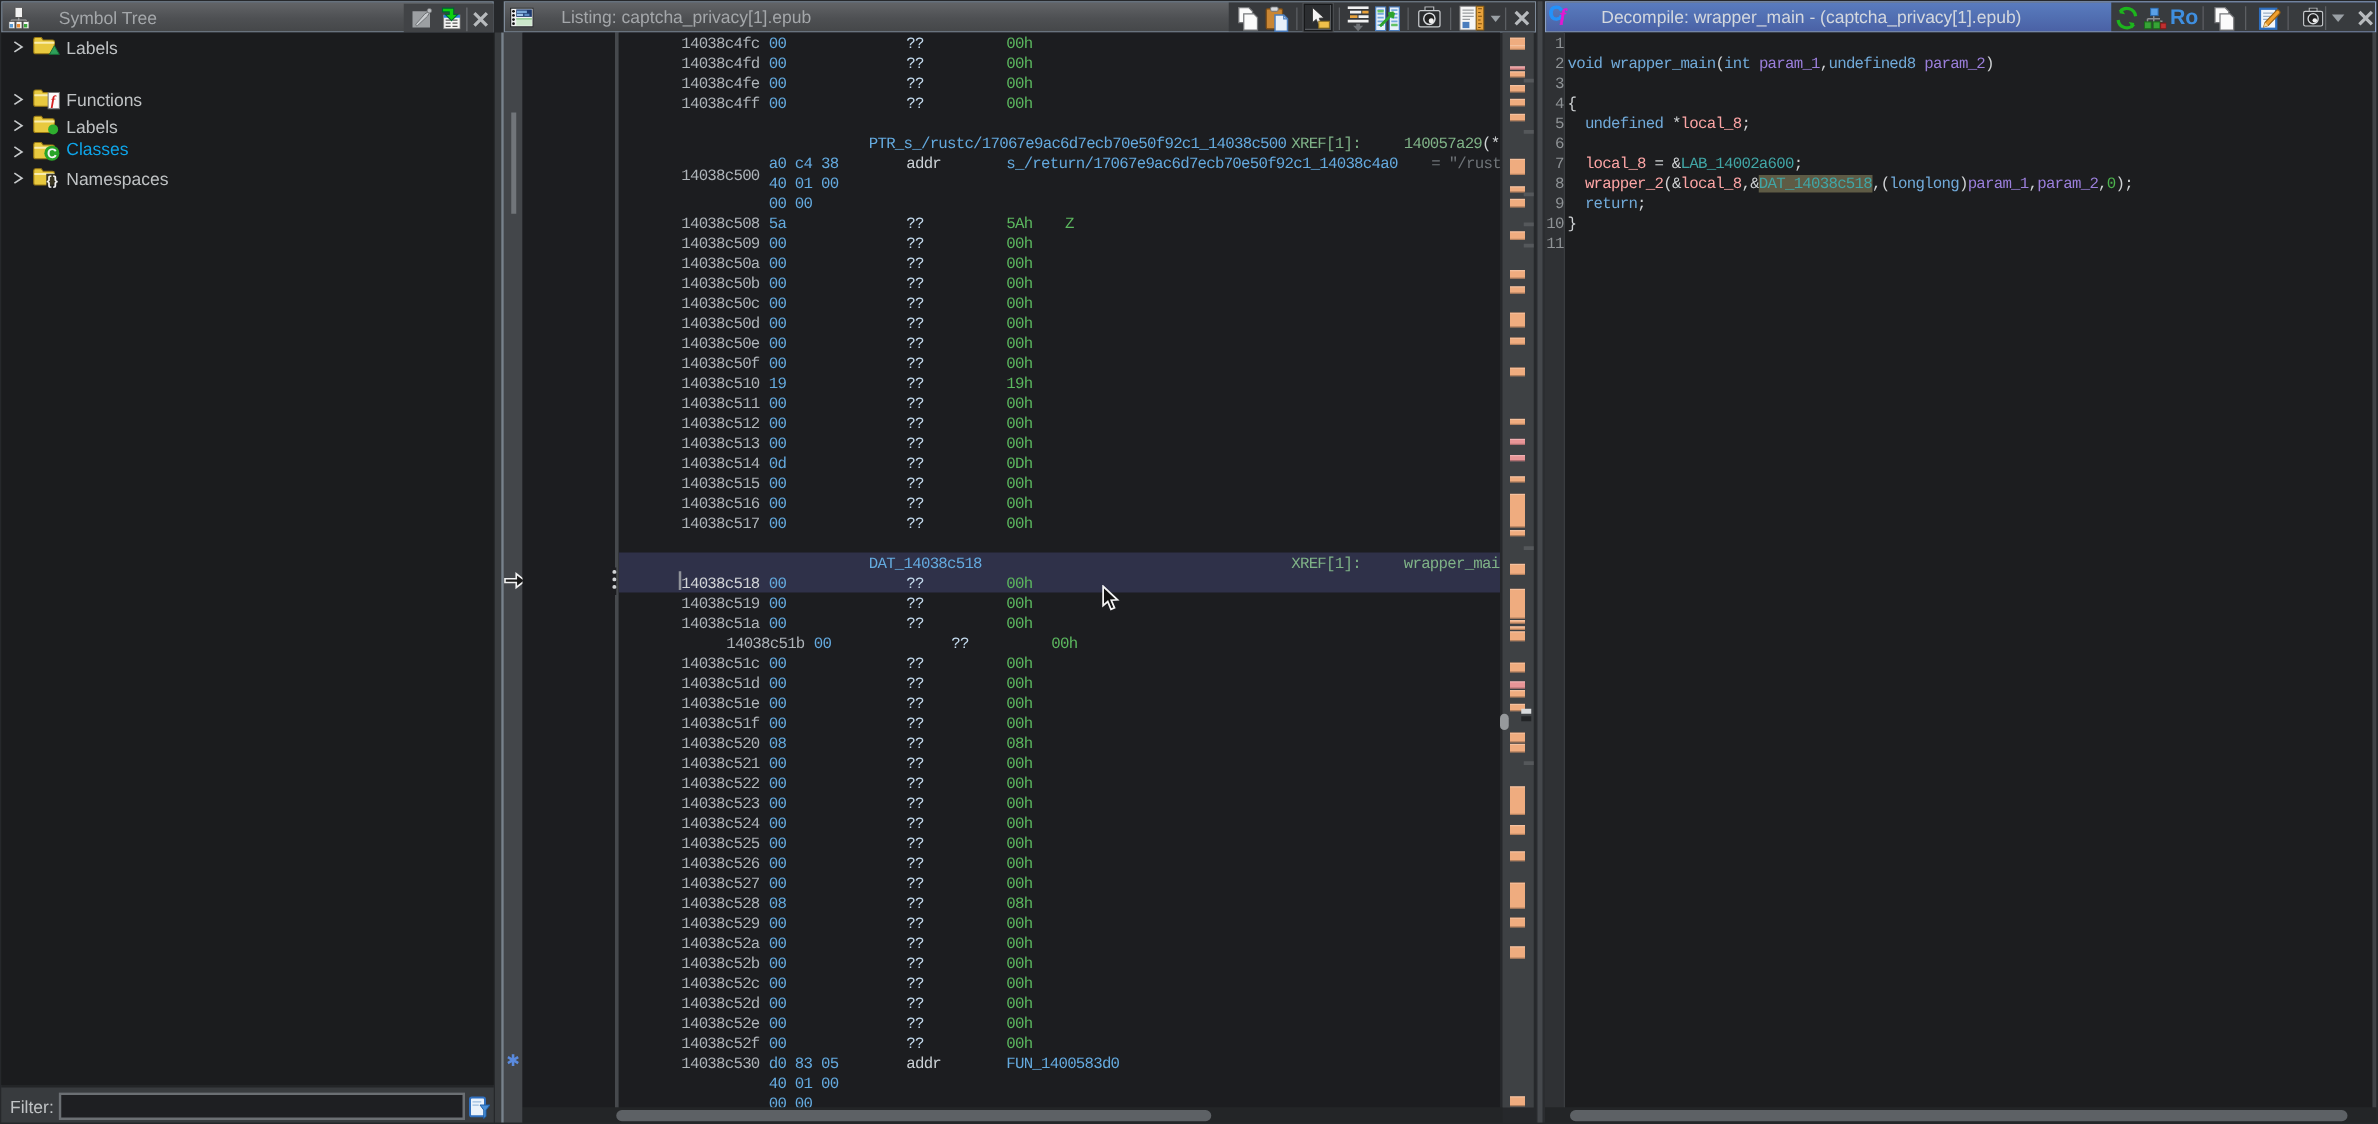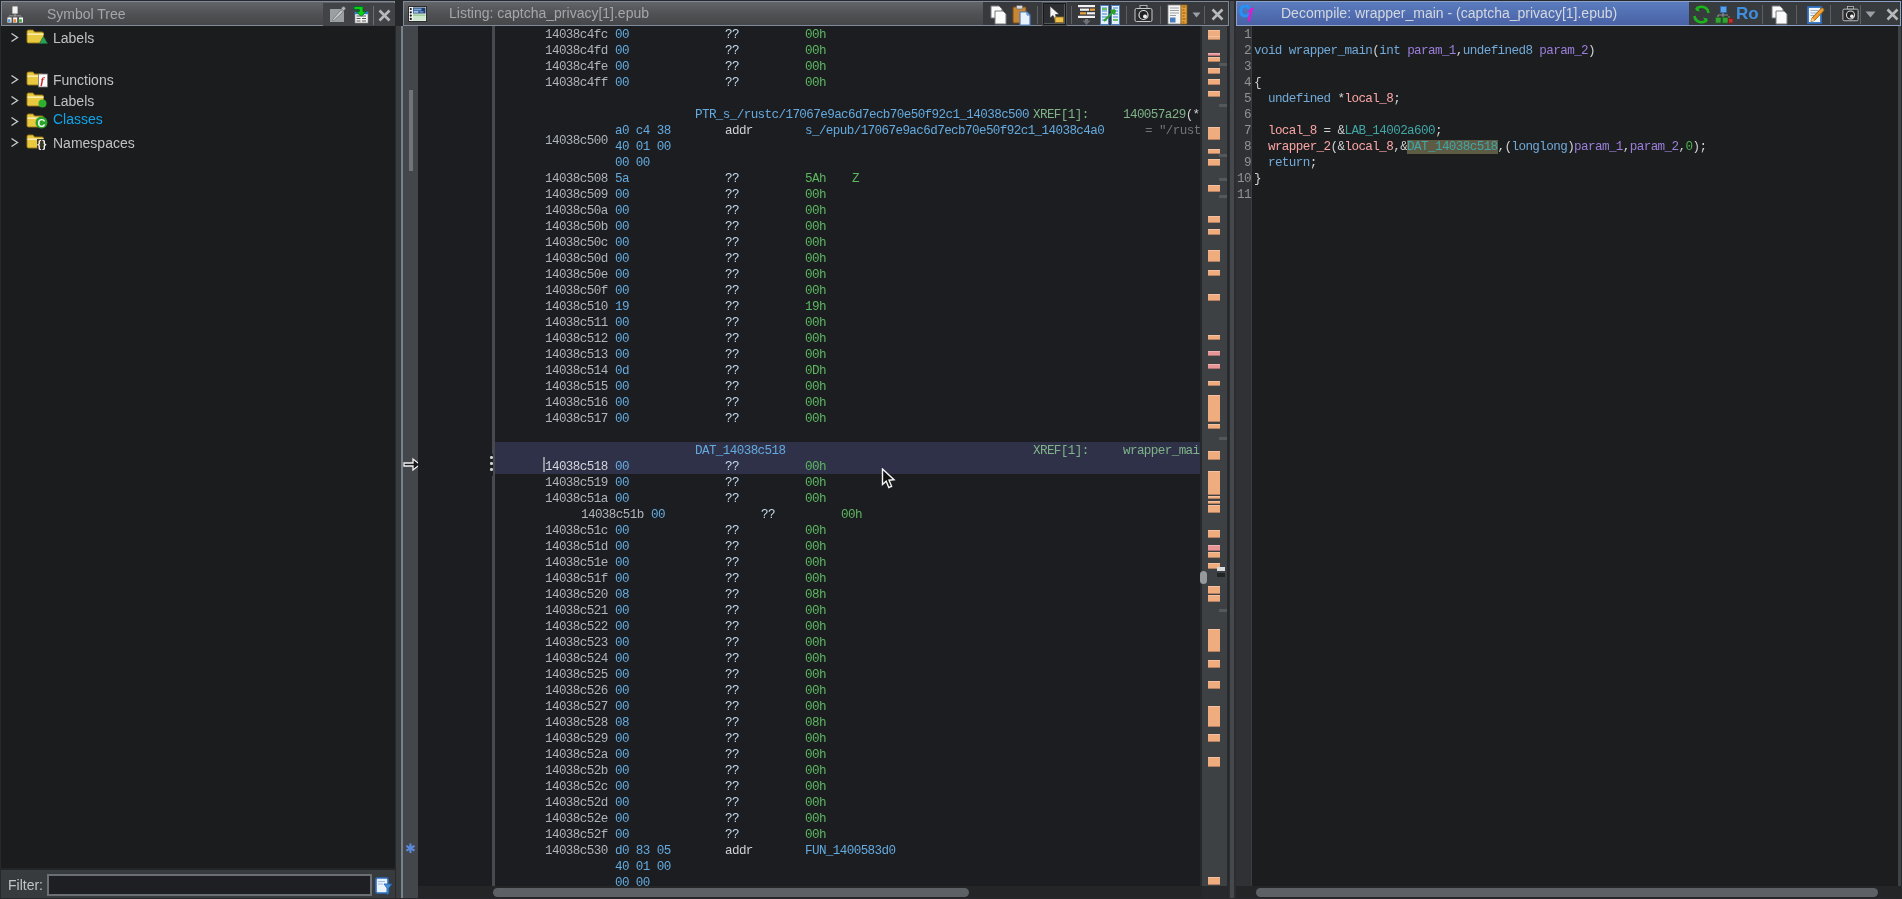--- a/index.html
+++ b/index.html
@@ -242,21 +242,21 @@
       </div>
 <div class="row" style="left:0;top:81px;width:705px;">
         <span class="c-blue" style="left:200px;">PTR_s_/rustc/17067e9ac6d7ecb70e50f92c1_14038c500</span>
         <span class="c-xref" style="left:538px;">XREF[1]:</span>
         <span class="c-xref" style="left:628px;width:77px;overflow:hidden;display:inline-block;">140057a29<span class="c-wht" style="position:static">(*</span></span>
       </div>
 <div class="row" style="left:0;top:97px;width:705px;">
         <span class="c-addr" style="left:50px;margin-top:10px;">14038c500</span>
         <span class="c-blue" style="left:120px;">a0 c4 38</span>
         <span class="c-mne" style="left:230px;">addr</span>
-        <span class="c-blue" style="left:310px;">s_/epub/17067e9ac6d7ecb70e50f92c1_14038c4a0</span>
+        <span class="c-blue" style="left:310px;">s_/return/17067e9ac6d7ecb70e50f92c1_14038c4a0</span>
         <span class="c-gray" style="left:650px;width:55px;overflow:hidden;display:inline-block;">= "/rust</span>
       </div>
 <div class="row" style="left:0;top:113px;width:705px;">
         <span class="c-blue" style="left:120px;">40 01 00</span>
       </div>
 <div class="row" style="left:0;top:129px;width:705px;">
         <span class="c-blue" style="left:120px;">00 00</span>
       </div>
 <div class="row" style="left:0;top:145px;width:705px;">
         <span class="c-addr" style="left:50px;text-align:center;">14038c508</span>

